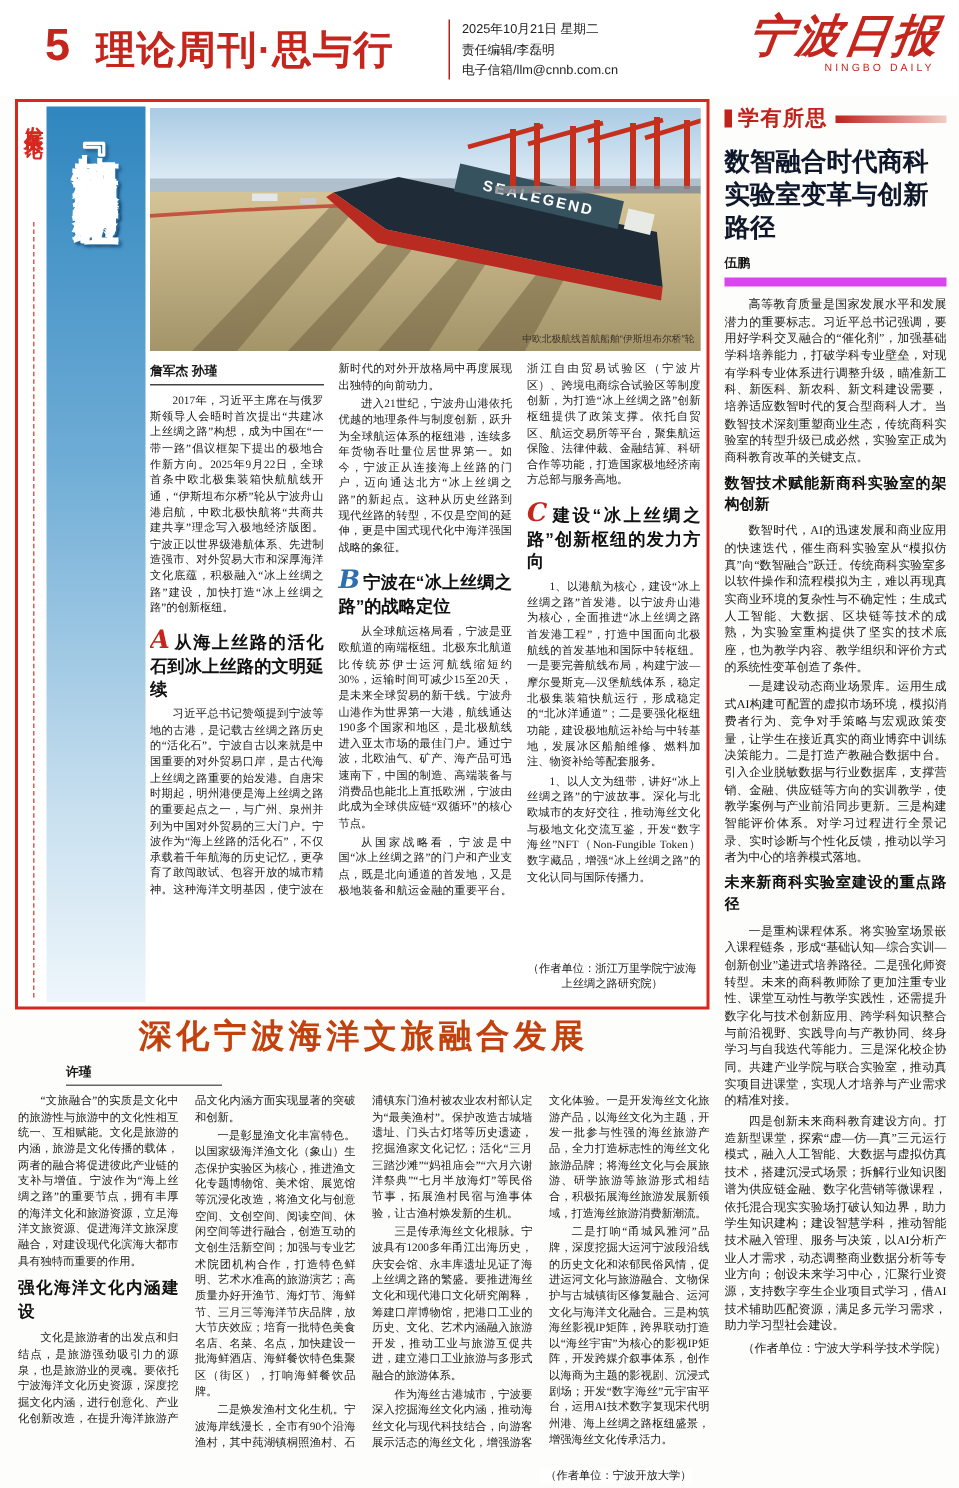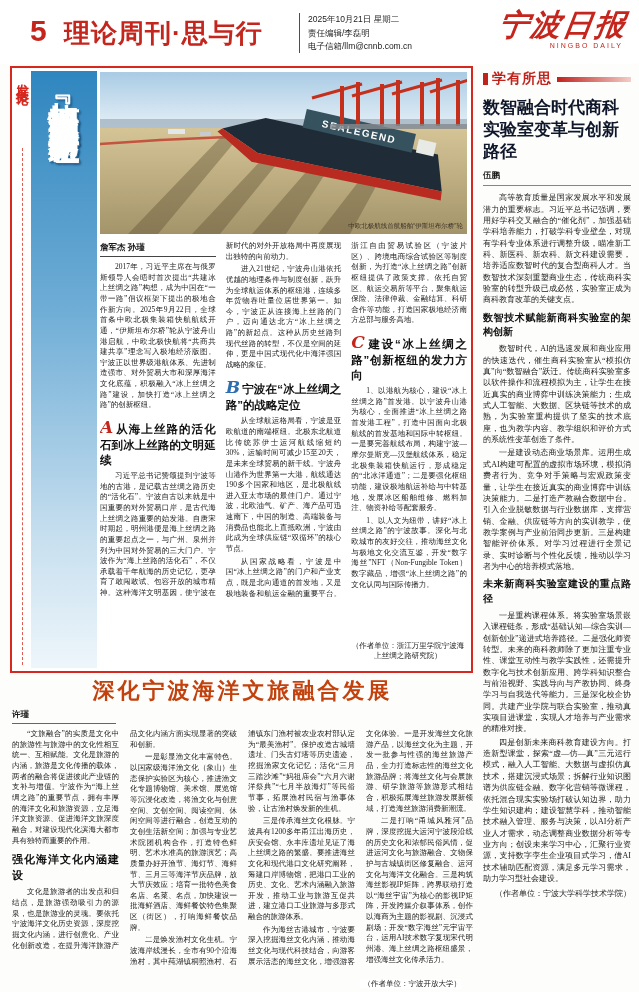--- a/index.html
+++ b/index.html
@@ -55,33 +55,33 @@
   
   .right-col{position:absolute;left:483px;top:70px;width:148px;height:918px;}
   .kicker{display:flex;align-items:center;height:18px;}
   .kicker-sq{width:5px;height:12px;background:#c0231c;margin-right:4px;}
   .kicker-text{font-family:"Liberation Sans",sans-serif;font-weight:bold;font-size:14px;
     color:#c0231c;letter-spacing:1px;}
   .kicker-bar{flex:1;height:5px;margin-left:5px;background:linear-gradient(90deg,#c0231c,#f3cdc7);}
   .r-title{font-family:"Liberation Sans",sans-serif;font-weight:bold;font-size:17px;
     line-height:1.28;color:#0f172a;margin:9px 0 8px;}
   .r-author{font-family:"Liberation Sans",sans-serif;font-weight:bold;font-size:8.5px;
-    border-bottom:1px solid #d946ef;padding-bottom:3px;margin-bottom:6px;}
+    border-bottom:6px solid #d946ef;padding-bottom:3px;margin-bottom:6px;}
   .r-body{font-size:8px;line-height:1.42;text-align:justify;overflow:hidden;max-height:760px;}
   .r-body p{margin:0 0 2px;text-indent:2em;}
   .r-subhead{font-family:"Liberation Sans",sans-serif;font-weight:bold;font-size:10px;
     margin:5px 0 4px;text-indent:0;color:#111;}
   .r-footnote{font-size:7.5px;font-weight:bold;font-style:italic;margin-top:3px;text-align:justify;}
   .r-attrib{font-size:8px;text-align:right;margin-top:2px;}
   
   .bottom-art{position:absolute;left:12px;top:679px;width:461px;height:310px;}
   .b-title{font-family:"Liberation Sans",sans-serif;font-weight:bold;font-size:22px;
     letter-spacing:3px;text-align:center;color:#c2410c;line-height:1.1;margin:0 0 6px;}
   .b-author{font-family:"Liberation Sans",sans-serif;font-weight:bold;font-size:8.5px;
-    width:104px;border-bottom:1px solid #666;padding-bottom:2px;margin-bottom:5px;}
+    width:104px;border-bottom:1px solid #666;padding-bottom:2px;margin-bottom:5px;margin-left:32px;}
   .b-body{position:relative;height:252px;overflow:hidden;column-count:4;column-gap:11px;
     font-size:7.5px;line-height:1.42;text-align:justify;}
   .b-body p{margin:0 0 2px;text-indent:2em;}
   .b-subhead{font-family:"Liberation Sans",sans-serif;font-weight:bold;font-size:11px;
     margin:6px 0 4px;break-inside:avoid;color:#111;}
   .b-attrib{position:absolute;right:12px;bottom:0;font-size:7.5px;background:#fff;padding-left:4px;}
 </style>
 </head>
 <body>
 
@@ -187,21 +187,21 @@
   <div class="kicker">
     <span class="kicker-sq"></span>
     <span class="kicker-text">学有所思</span>
     <span class="kicker-bar"></span>
   </div>
   <h2 class="r-title">数智融合时代商科实验室变革与创新路径</h2>
   <div class="r-author">伍鹏</div>
   <div class="r-body">
     <p>高等教育质量是国家发展水平和发展潜力的重要标志。习近平总书记强调，要用好学科交叉融合的“催化剂”，加强基础学科培养能力，打破学科专业壁垒，对现有学科专业体系进行调整升级，瞄准新工科、新医科、新农科、新文科建设需要，培养适应数智时代的复合型商科人才。当数智技术深刻重塑商业生态，传统商科实验室的转型升级已成必然，实验室正成为商科教育改革的关键支点。</p>
     <div class="r-subhead">数智技术赋能新商科实验室的架构创新</div>
-    <p>数智时代，AI的迅速发展和商业应用的快速迭代，催生商科实验室从“模拟仿真”向“数智融合”跃迁。传统商科实验室多以软件操作和流程模拟为主，让学生在接近真实的商业博弈中训练决策能力；生成式人工智能、大数据、区块链等技术的成熟，为实验室重构提供了坚实的技术底座，也为教学内容、教学组织和评价方式的系统性变革创造了条件。</p>
+    <p>数智时代，AI的迅速发展和商业应用的快速迭代，催生商科实验室从“模拟仿真”向“数智融合”跃迁。传统商科实验室多以软件操作和流程模拟为主，难以再现真实商业环境的复杂性与不确定性；生成式人工智能、大数据、区块链等技术的成熟，为实验室重构提供了坚实的技术底座，也为教学内容、教学组织和评价方式的系统性变革创造了条件。</p>
     <p>一是建设动态商业场景库。运用生成式AI构建可配置的虚拟市场环境，模拟消费者行为、竞争对手策略与宏观政策变量，让学生在接近真实的商业博弈中训练决策能力。二是打造产教融合数据中台。引入企业脱敏数据与行业数据库，支撑营销、金融、供应链等方向的实训教学，使教学案例与产业前沿同步更新。三是构建智能评价体系。对学习过程进行全景记录、实时诊断与个性化反馈，推动以学习者为中心的培养模式落地。</p>
     <div class="r-subhead">未来新商科实验室建设的重点路径</div>
     <p>一是重构课程体系。将实验室场景嵌入课程链条，形成“基础认知—综合实训—创新创业”递进式培养路径。二是强化师资转型。未来的商科教师除了更加注重专业性、课堂互动性与教学实践性，还需提升数字化与技术创新应用、跨学科知识整合与前沿视野、实践导向与产教协同、终身学习与自我迭代等能力。三是深化校企协同。共建产业学院与联合实验室，推动真实项目进课堂，实现人才培养与产业需求的精准对接。</p>
     <p>四是创新未来商科教育建设方向。打造新型课堂，探索“虚—仿—真”三元运行模式，融入人工智能、大数据与虚拟仿真技术，搭建沉浸式场景；拆解行业知识图谱为供应链金融、数字化营销等微课程，依托混合现实实验场打破认知边界，助力学生知识建构；建设智慧学科，推动智能技术融入管理、服务与决策，以AI分析产业人才需求，动态调整商业数据分析等专业方向；创设未来学习中心，汇聚行业资源，支持数字孪生企业项目式学习，借AI技术辅助匹配资源，满足多元学习需求，助力学习型社会建设。</p>
   </div>
   <div class="r-attrib">（作者单位：宁波大学科学技术学院）</div>
 </aside>
 
 <section class="bottom-art">
   <h1 class="b-title">深化宁波海洋文旅融合发展</h1>

